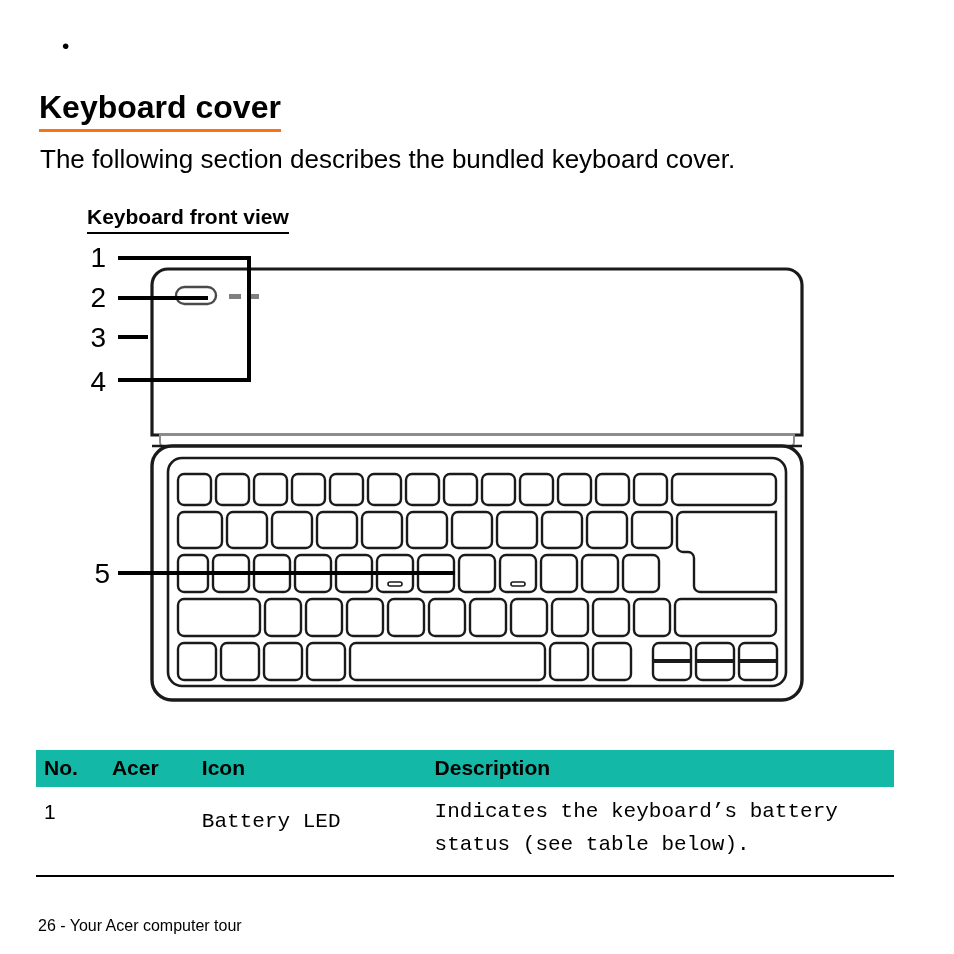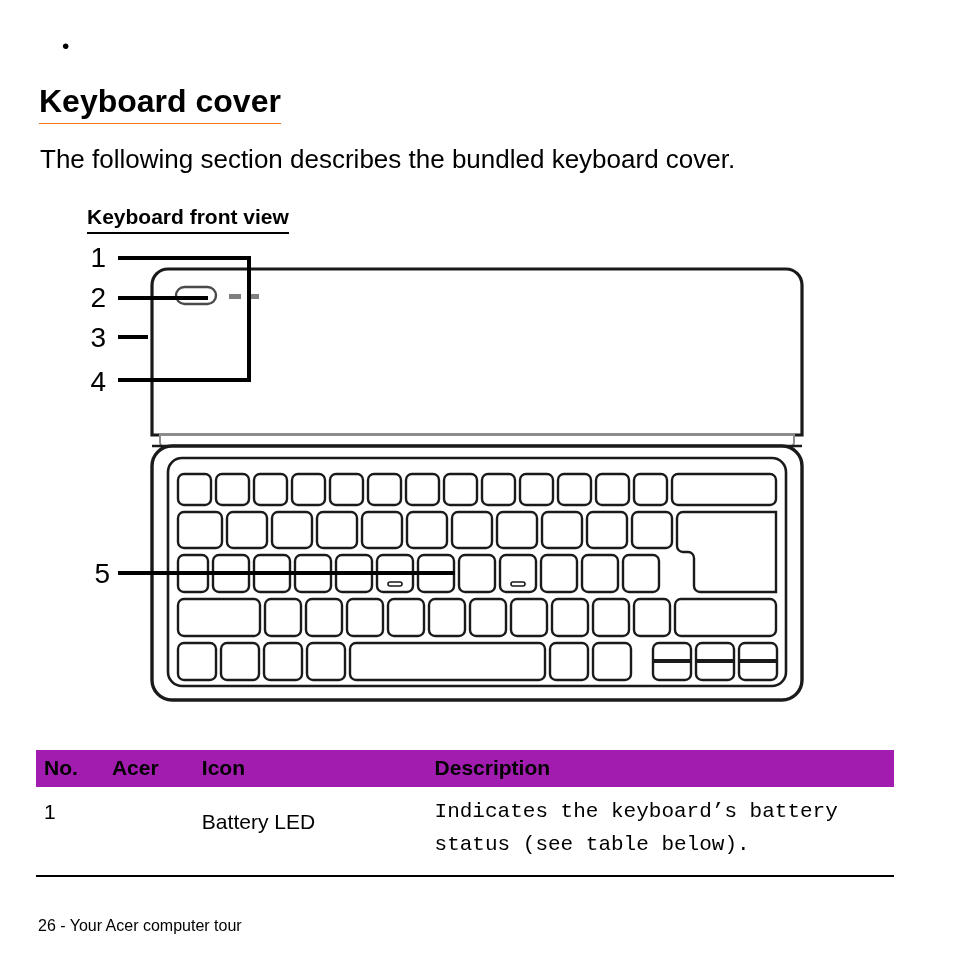--- a/index.html
+++ b/index.html
@@ -42,26 +42,26 @@
   .bullet-text {
     font-size: 22px;
     line-height: 28px;
     white-space: nowrap;
   }
 
   
   .h1 {
     position: absolute;
     left: 39px;
-    top: 82px;
+    top: 88px;
     font-size: 32px;
     font-weight: bold;
     line-height: 38px;
     padding-bottom: 3px;
-    border-bottom: 1px solid #f97316;
+    border-bottom: 3px solid #f97316;
     display: inline-block;
   }
 
   .body-para {
     position: absolute;
     left: 40px;
     top: 145px;
     font-size: 26px;
     line-height: 28px;
     white-space: nowrap;
@@ -102,21 +102,21 @@
   
   .spec-table {
     position: absolute;
     left: 36px;
     top: 750px;
     width: 858px;
     border-collapse: collapse;
     font-size: 21px;
   }
   .spec-table th {
-    background: #a21caf;
+    background: #14b8a6;
     color: #000;
     font-weight: bold;
     text-align: left;
     padding: 5px 0 7px 0;
     font-size: 21px;
     line-height: 25px;
     border: none;
   }
   .spec-table td {
     padding: 8px 0 14px 0;
@@ -127,21 +127,21 @@
   }
   .spec-table tbody tr td {
     border-bottom: 2px solid #000;
   }
   .col-no    { width: 68px;  padding-left: 8px !important; }
   .col-icon  { width: 90px; }
   .col-item  { width: 233px; }
   .col-desc  { width: 460px; }
 
   .cell-no   { }
-  .cell-item { line-height: 33px; padding-top: 18px !important; }
+  .cell-item { line-height: 33px; padding-top: 18px !important; font-family: Liberation Mono, monospace; }
   .cell-desc { }
   .desc-line { display: block; font-family: Liberation Mono, monospace; }
 
   
   .footer {
     position: absolute;
     left: 38px;
     top: 916px;
     font-size: 16px;
     line-height: 20px;

